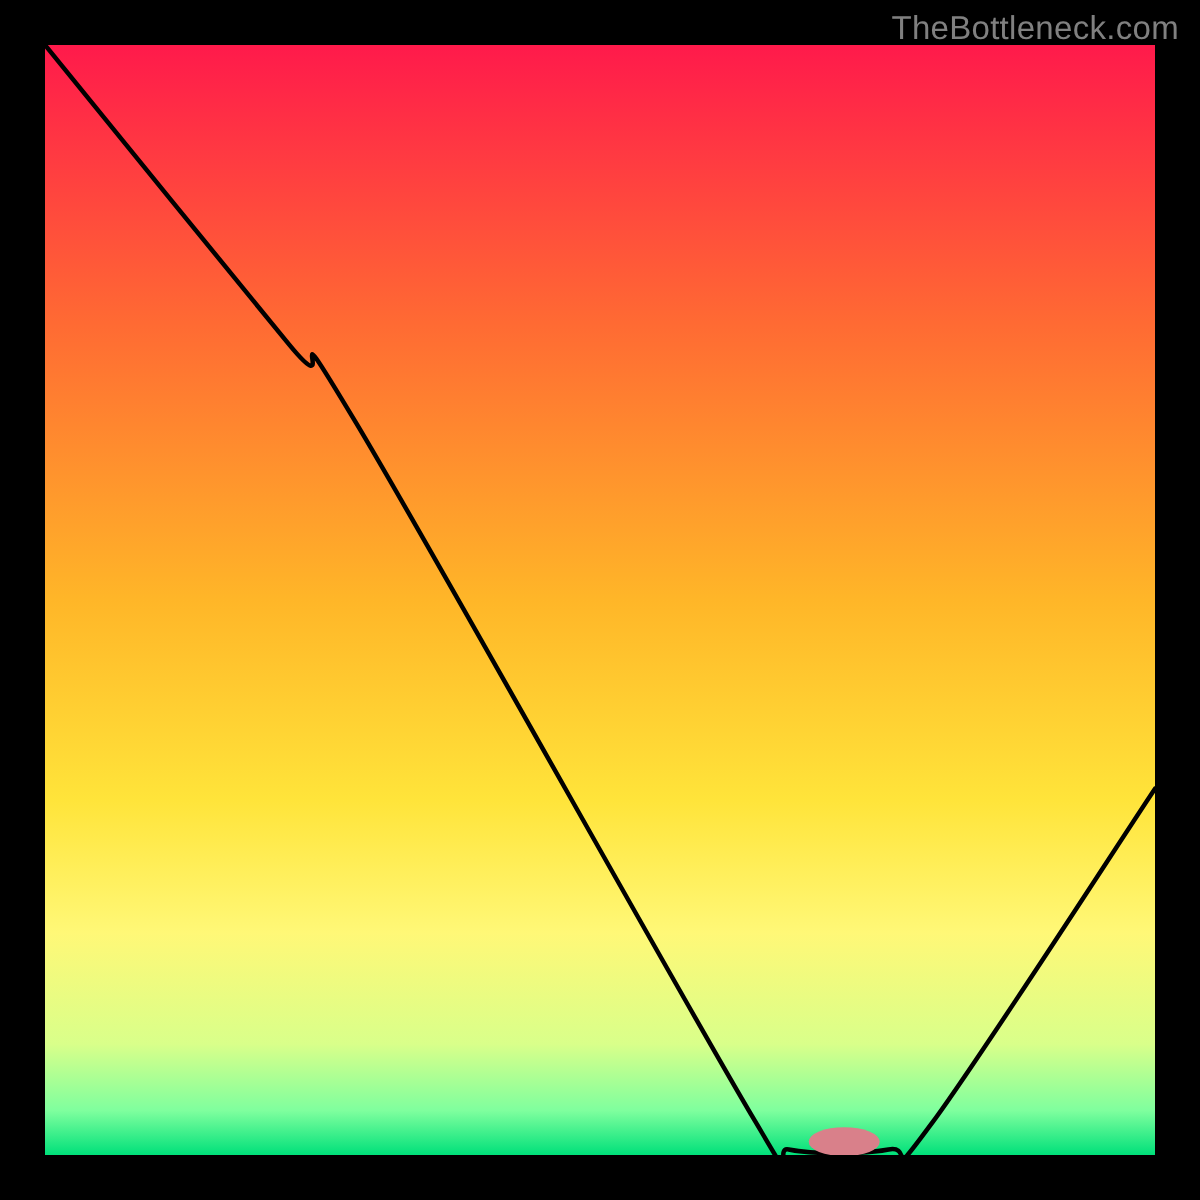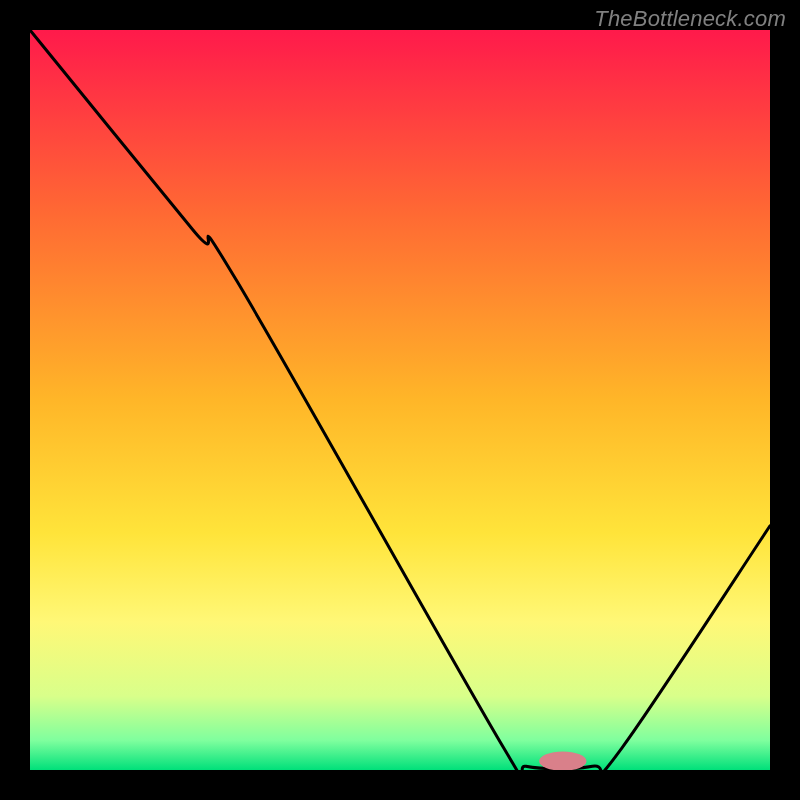--- a/index.html
+++ b/index.html
@@ -12,21 +12,20 @@
     font-family: Arial, sans-serif;
   }
   .watermark {
     position: absolute;
     top: 6px;
     right: 14px;
     color: #808080;
     font-size: 22px;
     letter-spacing: 0.2px;
     z-index: 10;
-    font-style: italic;
   }
   .plot-area {
     position: absolute;
     left: 30px;
     top: 30px;
     width: 740px;
     height: 740px;
   }
   svg {
     display: block;

